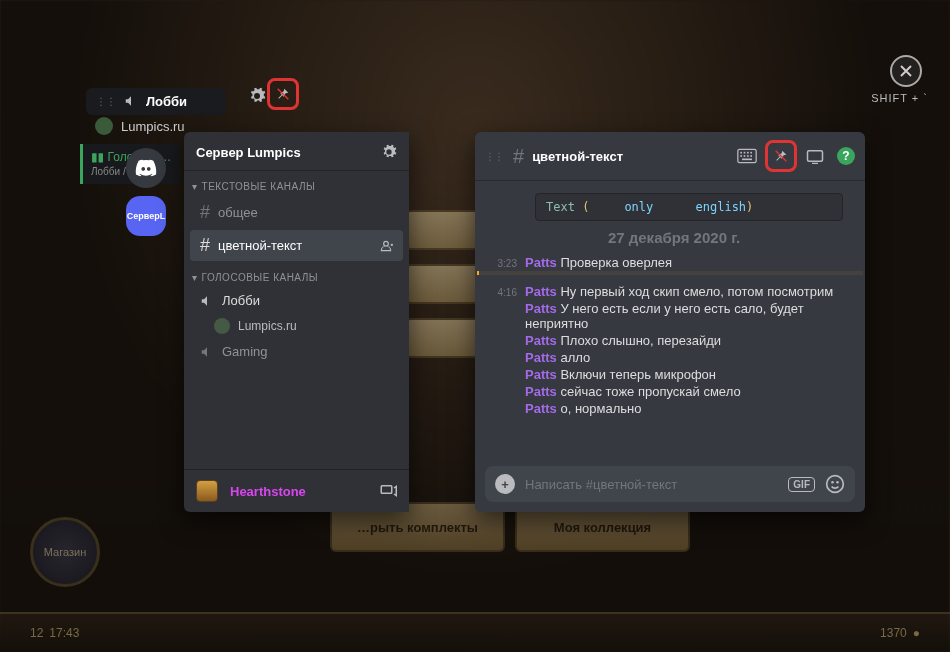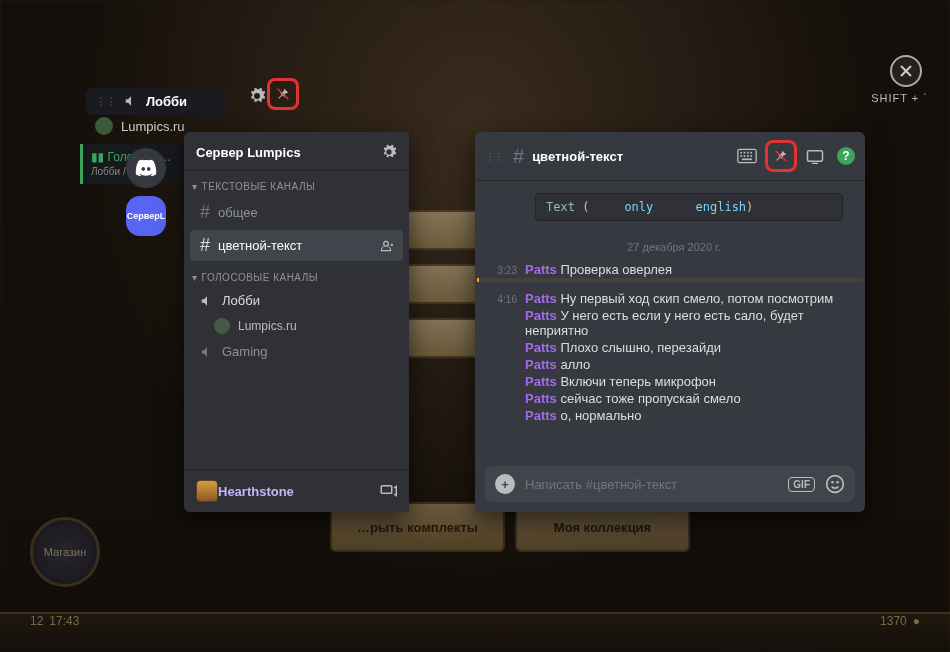--- a/index.html
+++ b/index.html
@@ -44,21 +44,21 @@
   .badge-shop {
     position: absolute; left: 30px; bottom: 65px; width: 70px; height: 70px;
     background: radial-gradient(#3a3a4a,#1a1a2a); border: 3px solid #5a4a2a;
     border-radius: 50%; display: flex; align-items: center; justify-content: center;
     opacity: 0.55; color: #cbbf9a; font-size: 11px; text-align:center;
   }
   .hs-bottom {
     position: absolute; left: 0; right: 0; bottom: 0; height: 40px;
     background: linear-gradient(#2a1f14,#14100a);
     border-top: 2px solid #5a4a2a; opacity: 0.6;
-    display: flex; align-items: flex-start; justify-content: space-between;
+    display: flex; align-items: center; justify-content: space-between;
     padding: 0 30px; color: #b9a66f; font-size: 12px;
   }
   .hs-gold { display:flex; align-items:center; gap:6px; }
 
   
   .overlay-close {
     position: absolute; right: 28px; top: 55px;
     width: 32px; height: 32px; border: 2px solid #aaa; border-radius: 50%;
     display: flex; align-items:center; justify-content:center;
     color: #ccc; cursor: pointer; background: rgba(50,50,50,0.5);
@@ -124,21 +124,21 @@
     padding:5px 10px;border-radius:4px;margin:1px 6px;
   }
   .chan.active { background:#40444b;color:#fff; }
   .chan .hash { font-size:18px;color:#72767d; }
   .chan.active .hash { color:#ddd; }
   .add-user-mini { margin-left:auto;color:#b9bbbe;font-size:12px; }
   .voice-user { display:flex;align-items:center;gap:8px;color:#b9bbbe;padding:4px 10px 4px 30px;font-size:12px; }
   .voice-user .av { width:16px;height:16px;border-radius:50%;background:#445a44; }
   .game-bar {
     margin-top:auto;padding:10px 12px;border-top:1px solid rgba(0,0,0,0.3);
-    display:flex;align-items:center;gap:0;color:#c4b5fd;font-weight:600;
+    display:flex;align-items:center;gap:12px;color:#d946ef;font-weight:600;
   }
   .game-bar .hsicon { width:22px;height:22px;background:linear-gradient(#d4a040,#8a5a20);border-radius:4px;border:1px solid #5a4020; }
   .game-bar .screen { margin-left:auto;color:#b9bbbe; }
 
   
   .panel-chat {
     position:absolute; left:475px; top:132px; width:390px; height:380px;
     background:#36393f; border-radius:6px; display:flex; flex-direction:column;
     box-shadow: 0 8px 24px rgba(0,0,0,0.6);
   }
@@ -154,21 +154,21 @@
   .help { width:18px;height:18px;border-radius:50%;background:#3ba55d;color:#fff;display:flex;align-items:center;justify-content:center;font-size:12px;font-weight:700;margin-left:4px; }
 
   .chat-body { flex:1;overflow:hidden;padding:6px 2px 4px 10px;font-size:13px; }
   .code-pre {
     background:#2f3136;border:1px solid #222428;border-radius:4px;padding:6px 10px;
     font-family: Consolas,monospace;font-size:12px;margin:6px 20px 0 50px;
   }
   .code-pre .kw { color:#8abeb7; }
   .code-pre .par { color:#e5c07b; }
   .code-pre .lit { color:#7dd3fc;margin-left:35px; }
-  .date-div { text-align:center;color:#72767d;font-size:11px;margin:20px 0 6px; }
+  .date-div { text-align:center;color:#72767d;font-size:15px;margin:8px 0 6px;font-weight:bold; }
   .msg { display:flex;align-items:center;gap:8px;padding:1px 0; }
   .msg.group-start { margin-top:8px; }
   .msg .ts { width:32px;text-align:right;color:#72767d;font-size:10px;padding-top:2px; }
   .msg .auth { color:#a36aea;font-weight:600; }
   .msg .content { color:#dcddde;flex:1;padding-right:6px; }
   .msg.highlight { background:rgba(250,166,26,0.08);border-left:2px solid #faa61a;padding-left:6px;margin-left:-8px; }
   .mention { color:#dee0fc;background:rgba(88,101,242,0.3);border-radius:3px;padding:0 2px; }
 
   .chat-input {
     margin:6px 10px 10px;background:#40444b;border-radius:8px;

